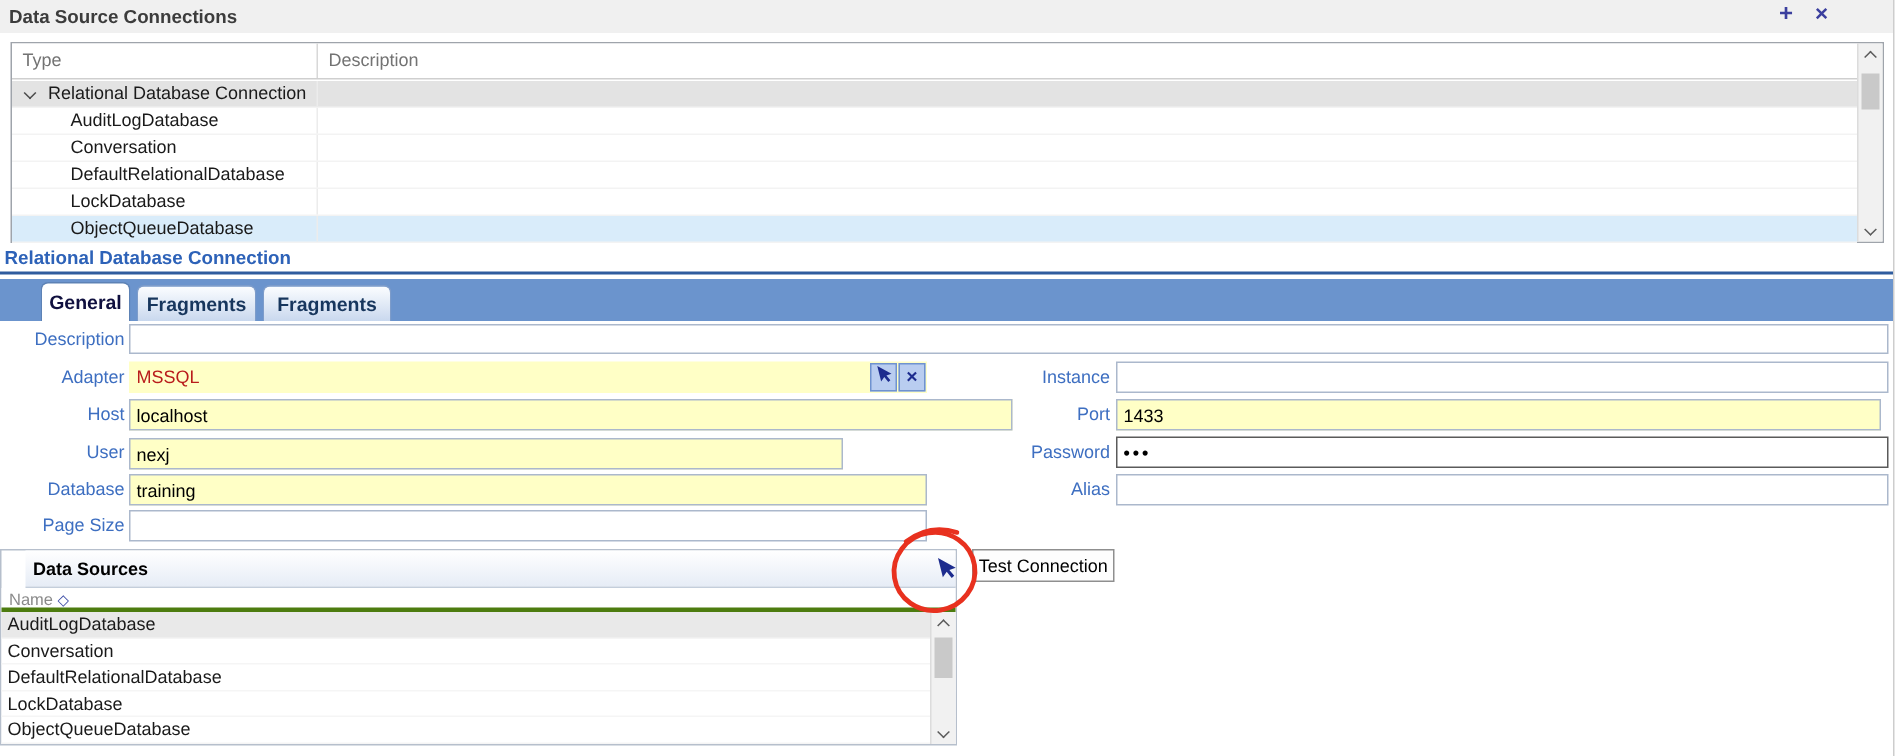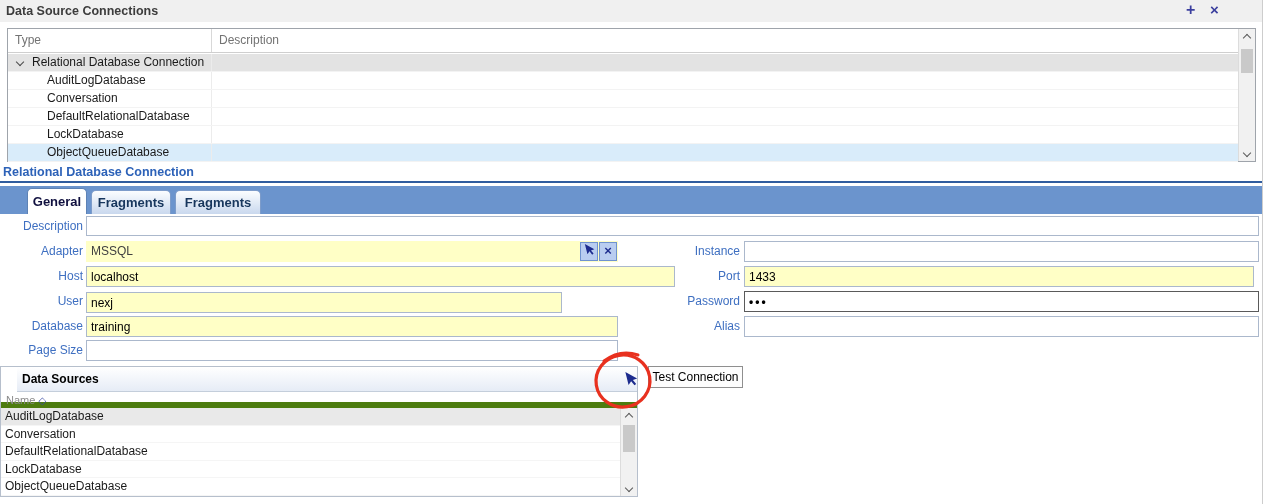--- a/index.html
+++ b/index.html
@@ -47,31 +47,31 @@
   .tab.active { left:27px; width:60px; height:26px; line-height:26px; background:#ffffff; border-color:#5d82b5; color:#10103f; z-index:2; }
   .tab.t2 { left:91px; width:80px; }
   .tab.t3 { left:175px; width:86px; }
   
   .flabel { position:absolute; width:83px; left:0; text-align:right; color:#3e6fc1; font-size:12px; }
   .flabel.r { left:640px; width:100px; }
   .finput { position:absolute; height:21px; border:1px solid #abb8cc; background:#fff; font:12px "Liberation Sans",sans-serif; padding:2px 4px; color:#000; }
   .finput.yellow { background:#ffffc6; }
   .finput.focused { border-color:#5a5a5a; font-weight:bold; letter-spacing:2px; }
   .combo { position:absolute; left:86px; top:241px; width:532px; height:21px; background:#ffffc6; }
-  .combo-val { position:absolute; left:5px; top:0; line-height:21px; color:#404040; }
+  .combo-val { position:absolute; left:5px; top:0; line-height:21px; color:#b91c1c; }
   .mini-btn { position:absolute; top:1px; width:18px; height:19px; background:#b9cdf0; border:1px solid #6f92cf; text-align:center; line-height:16px; cursor:pointer; }
   .mini-btn.sel { right:20px; }
   .mini-btn.clr { right:1px; color:#1d2c8e; font-weight:bold; font-size:13px; }
   .ptr-svg { display:inline-block; transform:rotate(-14deg); }
   
   .ds-panel { position:absolute; left:0; top:366px; width:638px; height:131px; border:1px solid #b6bfcc; background:#fff; }
   .ds-header { position:absolute; left:0; top:0; right:0; height:25px; background:linear-gradient(#ffffff,#e6ecf6); border-bottom:1px solid #c4cedb;margin-left:16px; }
   .ds-title { position:absolute; left:5px; top:5px; font-weight:bold; color:#000; }
   .ds-pointer { position:absolute; left:606px; top:4px; cursor:pointer; }
-  .ds-namerow { position:absolute; left:0; top:25px; right:0; height:16px; border-bottom:6px solid #4d7c0f; background:#fff; }
+  .ds-namerow { position:absolute; left:0; top:25px; right:0; height:16px; border-bottom:3px solid #4d7c0f; background:#fff; }
   .ds-name { position:absolute; left:5px; top:2px; color:#8a8a8a; font-size:11px; cursor:pointer; }
   .ds-diamond { color:#3b4ba5; font-size:10px; }
   .ds-list { position:absolute; left:0; top:41px; right:0; bottom:0; background:#fff; }
   .ds-row { height:17.6px; line-height:17.5px; padding-left:4px; border-bottom:1px solid #f5f5f5; cursor:default; }
   .ds-row.sel { background:#e9e9e9; }
   .ds-scroll { position:absolute; top:41px; right:0; bottom:0; width:17px; background:#f1f1f1; border-left:1px solid #dcdcdc; }
   .ds-scroll .sthumb { top:17px; height:27px; }
   
   .test-btn { position:absolute; left:648px; top:366px; width:95px; height:22px; background:#fdfdfd; border:1px solid #8f8f8f;
               font:12px "Liberation Sans",sans-serif; color:#000; cursor:pointer; }

